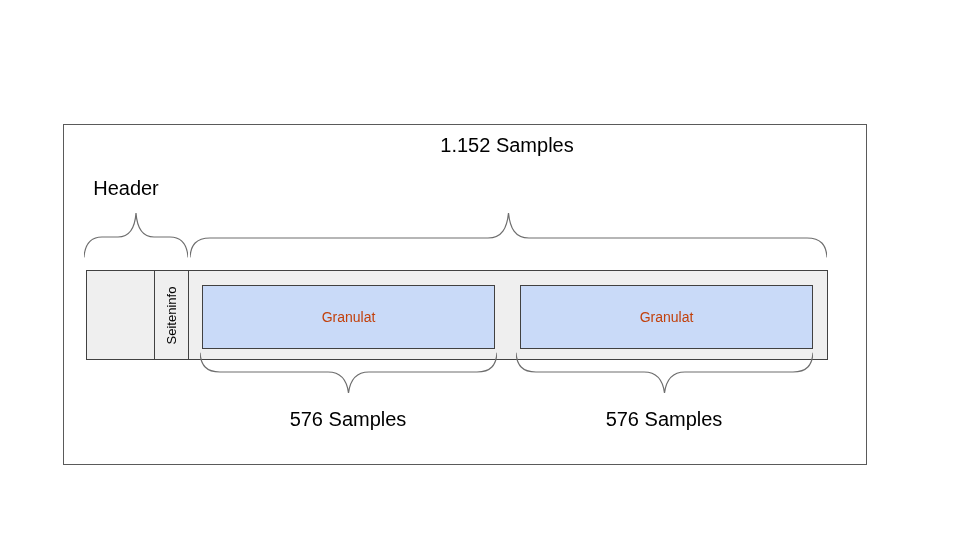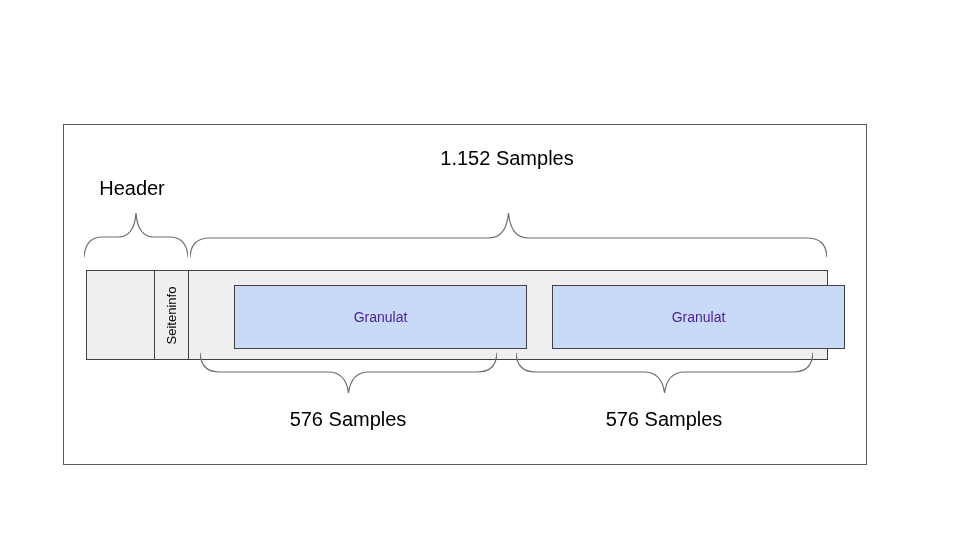--- a/index.html
+++ b/index.html
@@ -26,24 +26,24 @@
   }
 
   .big-label {
     font-size: 20px;
     line-height: 28px;
     text-align: center;
     color: #000000;
     white-space: nowrap;
   }
   .title-block {
-    left: 357px; top: 144px; width: 300px;
+    left: 357px; top: 131px; width: 300px;
   }
   .header-label {
-    left: 80px; top: 174px; width: 104px;
+    left: 74px; top: 174px; width: 104px;
   }
   .samples-left-label {
     left: 248px; top: 405px; width: 200px;
   }
   .samples-right-label {
     left: 564px; top: 405px; width: 200px;
   }
 
   .brace-svg { display: block; }
   .brace-svg path {
@@ -80,22 +80,21 @@
   .granule {
     position: absolute;
     top: 14px;
     width: 291px; height: 62px;
     background: var(--granule-fill, #c9daf8);
     border: 1px solid var(--border, #414141);
     display: flex;
     align-items: center;
     justify-content: center;
     font-size: 14px;
-    color: #4c1d95;
-    margin-left: 32px;
+    color: #c2410c;
   }
   .granule-1 { left: 115px; }
   .granule-2 { left: 433px; }
 </style>
 </head>
 <body>
 
 <div class="canvas">
 
   <div class="abs frame"></div>

